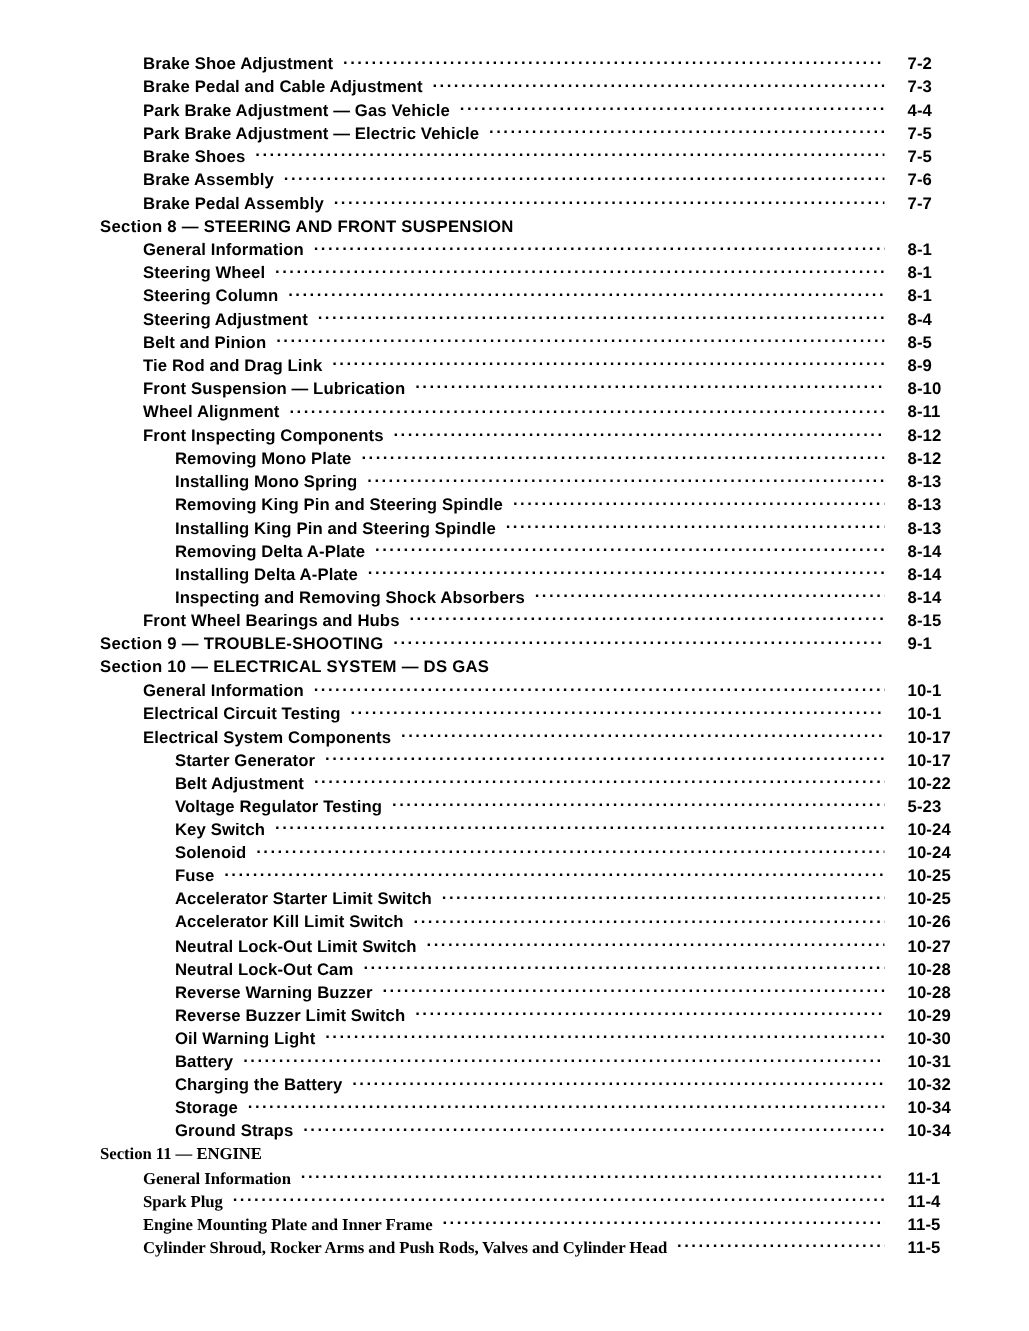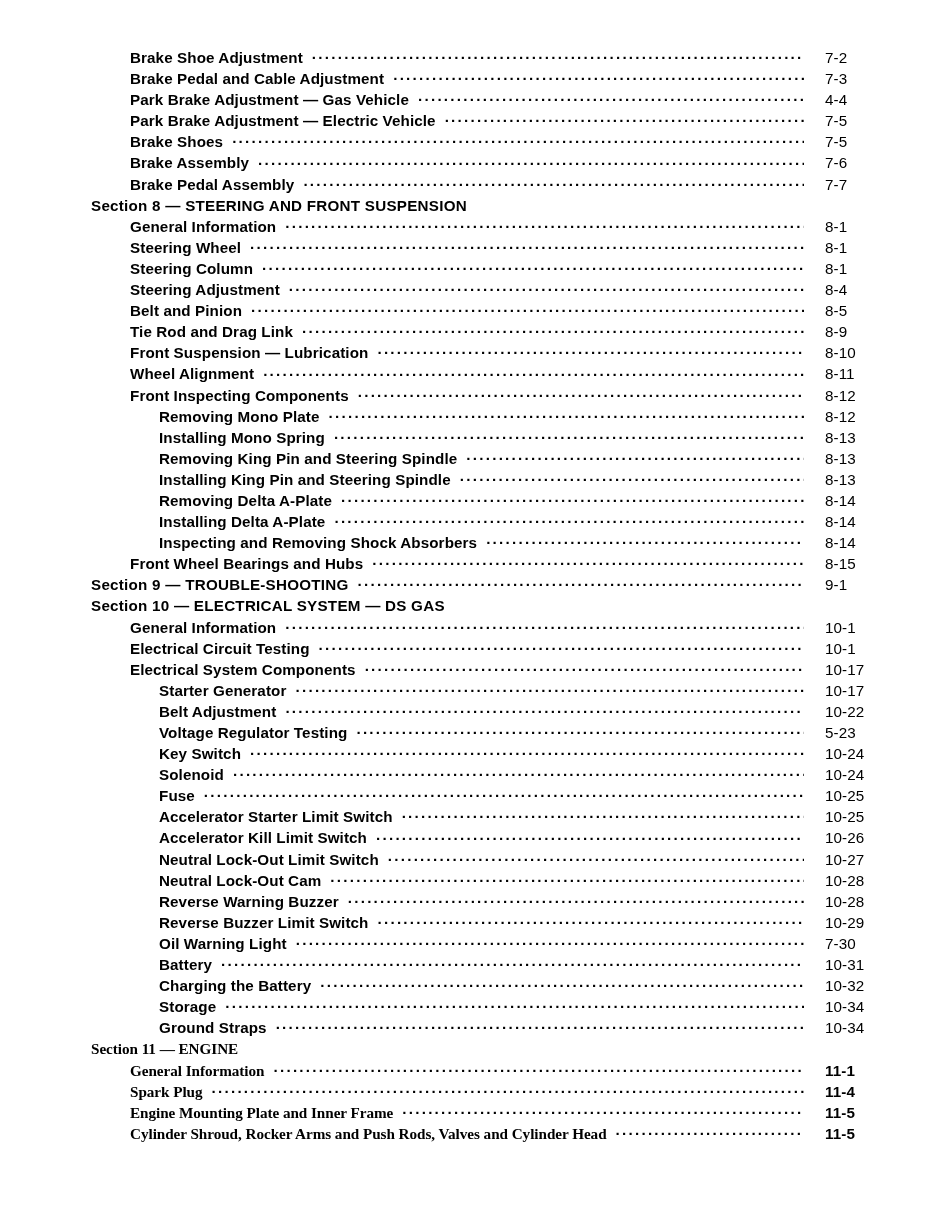--- a/index.html
+++ b/index.html
@@ -71,21 +71,21 @@
   }
   .row.noleader .leader::before { content: ""; }
 
   .page {
     flex: 0 0 auto;
     width: 125px;
     text-align: left;
     padding-left: 15px;
     box-sizing: border-box;
     font-size: 15.2px;
-    font-weight: normal;
+    font-weight: bold;
     letter-spacing: 0.1px;
   }
 
   
   .row.light .label,
   .row.light .page,
   .row.light .leader::before {
     font-family: "Liberation Sans Narrow", "Liberation Sans", sans-serif;
     -webkit-text-stroke: 0;
     font-weight: bold;
@@ -302,21 +302,21 @@
       <span class="page">10-28</span>
     </div>
     <div class="row lvl-2">
       <span class="label">Reverse Buzzer Limit Switch</span>
       <span class="leader"></span>
       <span class="page">10-29</span>
     </div>
     <div class="row lvl-2">
       <span class="label">Oil Warning Light</span>
       <span class="leader"></span>
-      <span class="page">7-30</span>
+      <span class="page">10-30</span>
     </div>
     <div class="row lvl-2">
       <span class="label">Battery</span>
       <span class="leader"></span>
       <span class="page">10-31</span>
     </div>
     <div class="row lvl-2">
       <span class="label">Charging the Battery</span>
       <span class="leader"></span>
       <span class="page">10-32</span>

